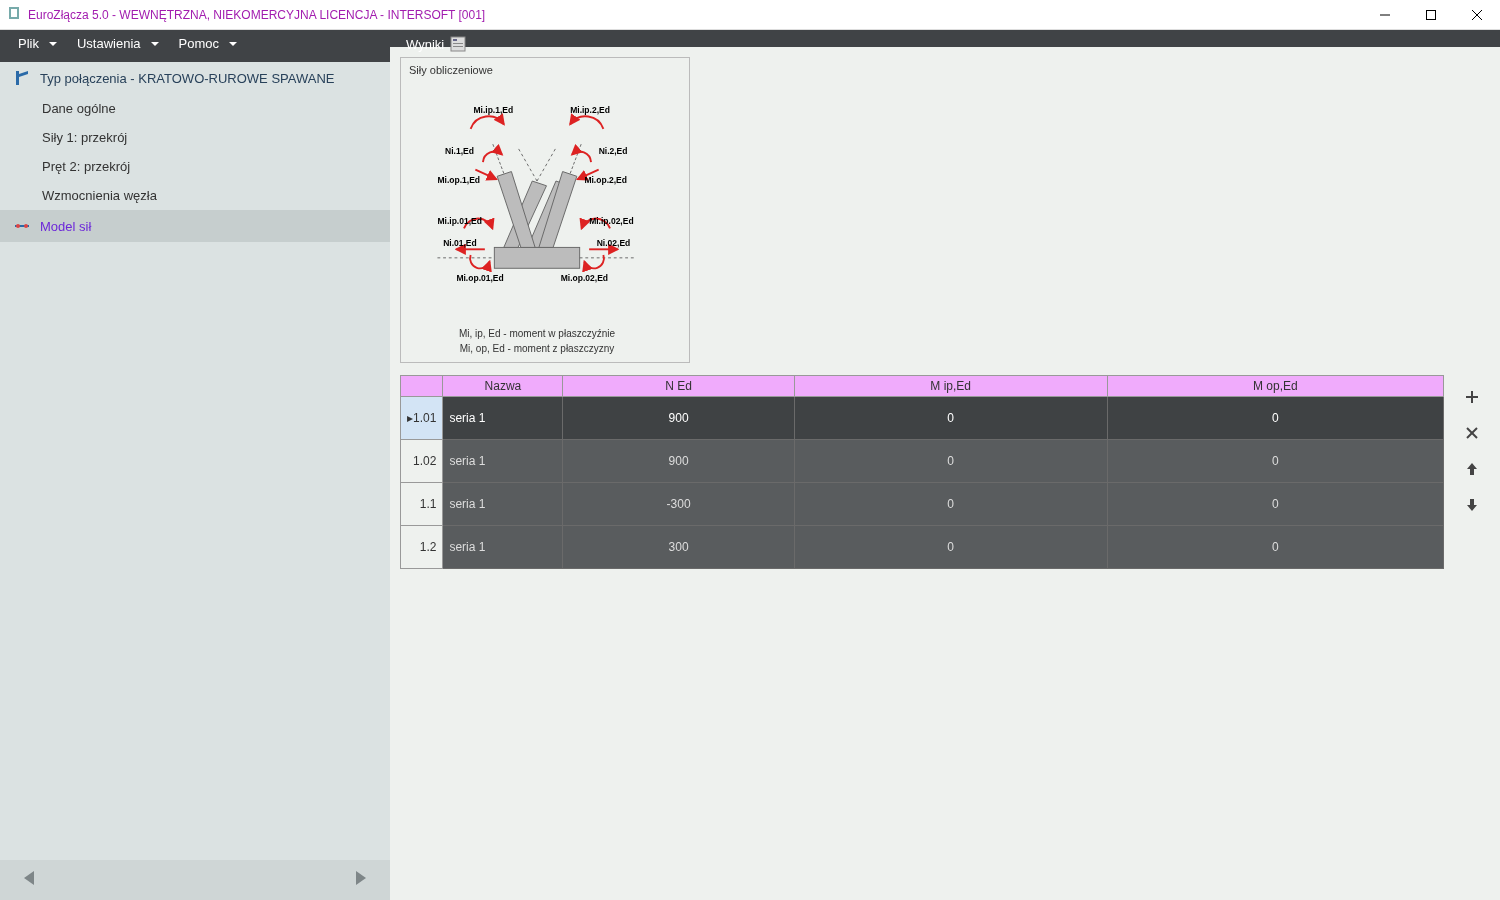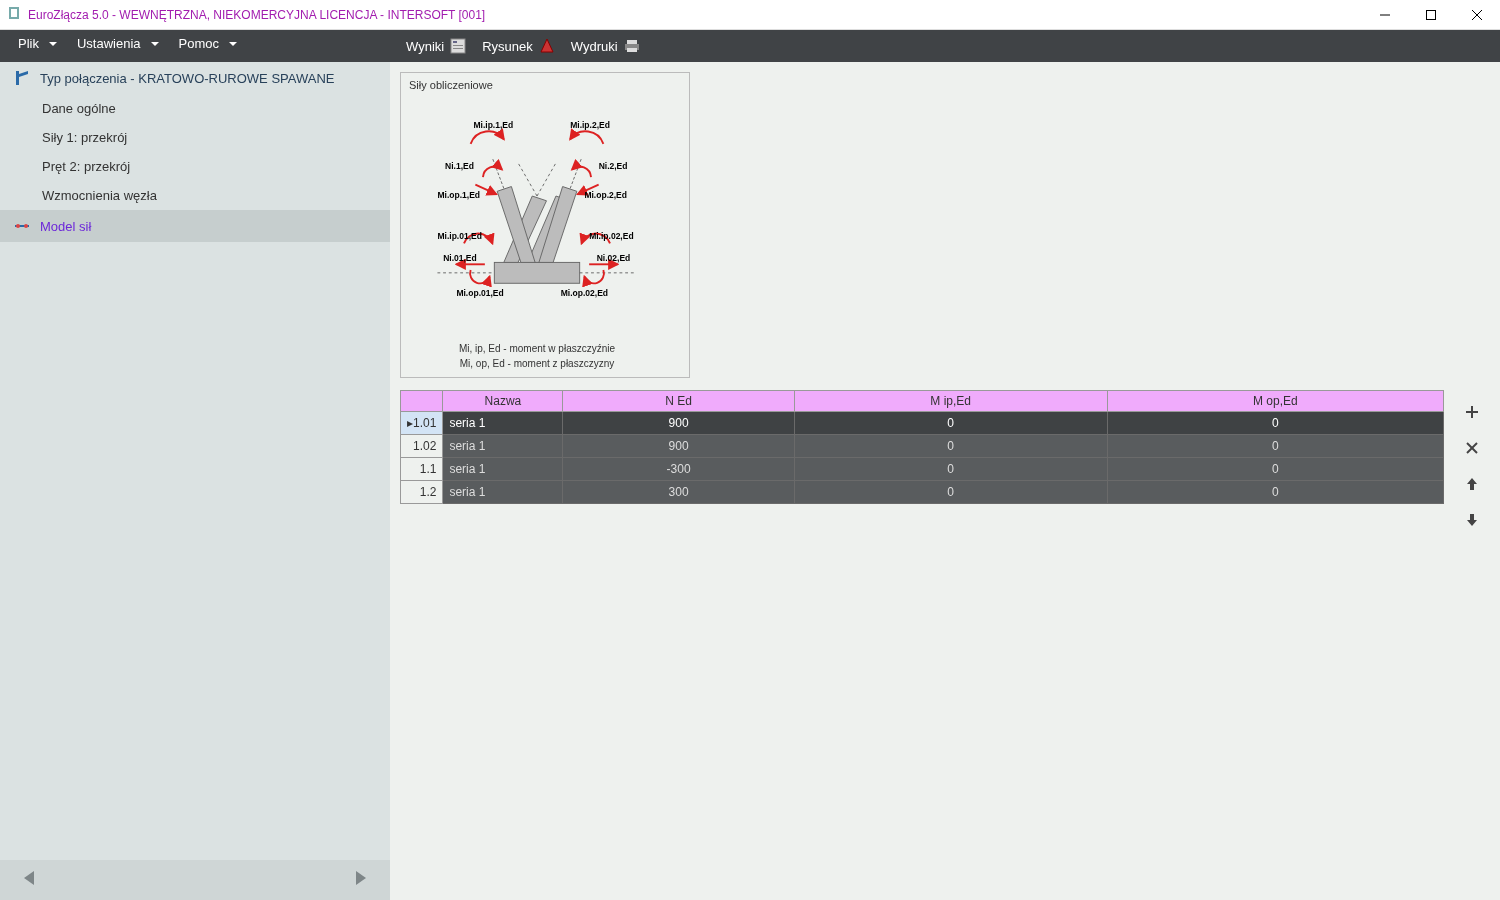--- a/index.html
+++ b/index.html
@@ -20,38 +20,38 @@
   .nav-list { flex: 1; overflow: auto; }
   .nav-header { display: flex; align-items: center; gap: 10px; padding: 8px 14px; font-size: 13px; color: #28415a; font-weight: 500; }
   .nav-item { padding: 7px 14px 7px 42px; font-size: 13px; color: #333; cursor: pointer; }
   .nav-active { background: #c6cece; display: flex; align-items: center; gap: 10px; padding: 8px 14px; font-size: 13px; color: #6d28d9; }
   .nav-icon { width: 16px; height: 16px; flex: 0 0 16px; }
 
   .nav-footer { height: 40px; display: flex; align-items: center; justify-content: space-between; padding: 0 18px; background: #cfd6d6; }
   .arrow-btn { cursor: pointer; }
 
   .main { flex: 1; background: #eef1ee; display: flex; flex-direction: column; min-width: 0; }
-  .toolbar { height: 32px; background: #404346; display: flex; align-items: center; padding: 0 8px; gap: 0; }
+  .toolbar { height: 17px; background: #404346; display: flex; align-items: flex-start; padding: 0 8px; gap: 0; flex-direction: column; }
   .toolbar .tb-item { color: #fff; font-size: 13px; padding: 6px 8px; cursor: pointer; display: flex; align-items: center; gap: 6px; }
   .tb-icon { width: 16px; height: 16px; flex: 0 0 16px; }
 
   .content { flex: 1; display: flex; gap: 10px; padding: 10px 10px 10px 10px; min-height: 0; }
   .content-main { flex: 1; display: flex; flex-direction: column; gap: 12px; min-width: 0; }
 
   .diagram-box { width: 290px; border: 1px solid #bbb; padding: 6px 24px 8px 8px; background: #eef1ee; }
   .diagram-title { font-size: 11px; color: #333; margin-bottom: 4px; }
   .diagram-svg { width: 100%; height: 240px; }
   .diagram-caption { text-align: center; font-size: 10px; color: #333; margin-top: 4px; }
 
   .table-wrap { display: flex; gap: 10px; align-items: flex-start; }
   .grid { flex: 1; border: 1px solid #999; border-collapse: collapse; font-size: 12px; }
   .grid th { background: #f0abfc; color: #333; font-weight: 400; padding: 3px 6px; border: 1px solid #999; }
   .grid th.rowhead-th { width: 38px; }
   .grid th.name-th { width: 120px; }
-  .grid td { padding: 4px 6px; border: 1px solid #6a6a6a; }
+  .grid td { padding: 14px 6px; border: 1px solid #6a6a6a; }
   .grid td.rowhead { background: #eef1ee; border: 1px solid #999; color: #333; text-align: right; width:38px;}
   .grid tbody tr td:not(.rowhead) { background: #595c5e; color: #ddd; }
   .grid tbody tr.selected td:not(.rowhead) { background: #3f4244; color: #fff; }
   .grid tbody tr.selected td.rowhead { background: #d3e4f5; }
   .grid td.num { text-align: center; }
   .grid td.name-cell { text-align: left; width:120px;}
 
   .side-controls { width: 36px; padding-top: 12px; display: flex; flex-direction: column; gap: 16px; align-items: center; }
   .side-btn { width: 20px; height: 20px; cursor: pointer; color: #444; display: flex; align-items: center; justify-content: center; }
 

